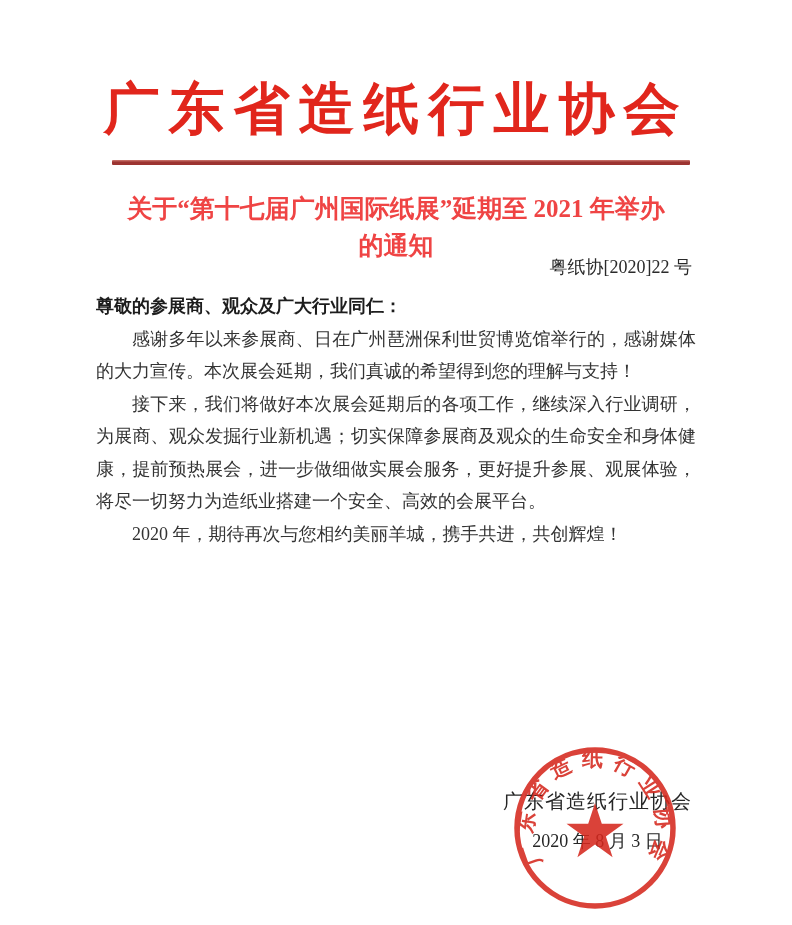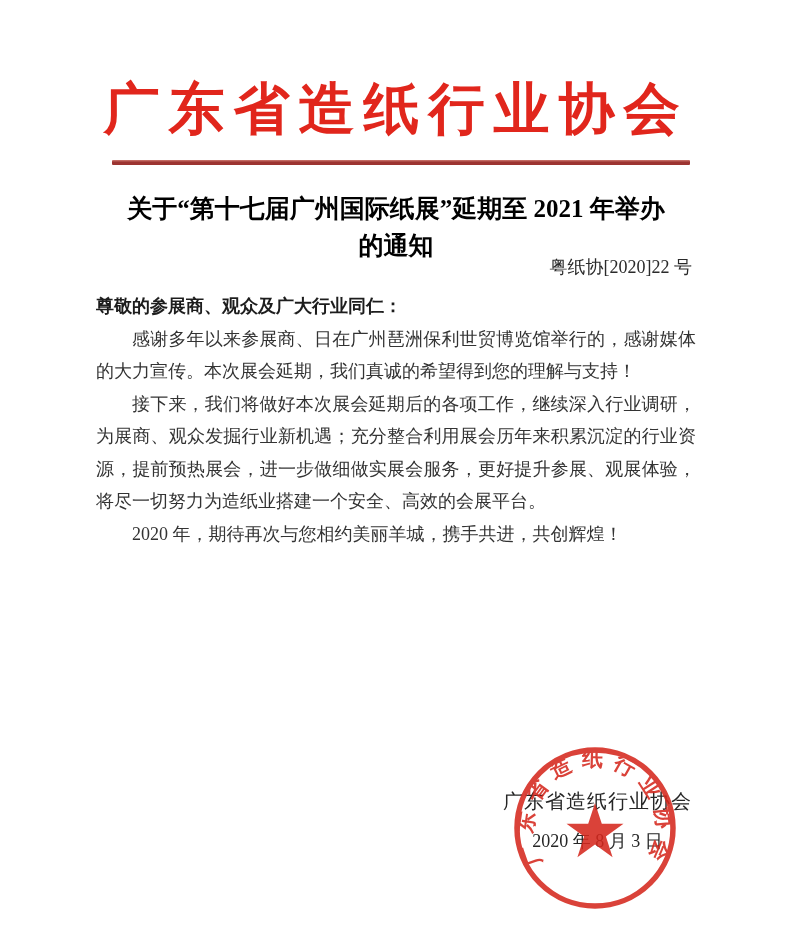--- a/index.html
+++ b/index.html
@@ -18,21 +18,21 @@
     letter-spacing: 9px; white-space: nowrap;
   }
   .divider {
     position: absolute; top: 160px; left: 112px; width: 578px; height: 5px;
     background: linear-gradient(#cf7a72, #9c3431 45%, #9c3431);
     border-radius: 1px;
   }
   .doc-title {
     position: absolute; top: 190px; left: 70px; right: 70px;
     text-align: center; font-size: 25px; font-weight: bold;
-    color: #000000; line-height: 37px;
+    color: #ef4444; line-height: 37px;
   }
   .ref-number {
     position: absolute; top: 255px; right: 100px;
     font-size: 18px; color: #2a2a2a;
   }
   .body-text {
     position: absolute; top: 290px; left: 96px; width: 600px;
     font-size: 18px; line-height: 32.5px; color: #333333;
     text-align: justify;
   }
@@ -62,21 +62,21 @@
   <div class="doc-title">
     <div>关于“第十七届广州国际纸展”延期至 2021 年举办</div>
     <div>的通知</div>
   </div>
 
   <div class="ref-number">粤纸协[2020]22 号</div>
 
   <div class="body-text">
     <div class="salutation">尊敬的参展商、观众及广大行业同仁：</div>
     <p>感谢多年以来参展商、日在广州琶洲保利世贸博览馆举行的，感谢媒体的大力宣传。本次展会延期，我们真诚的希望得到您的理解与支持！</p>
-    <p>接下来，我们将做好本次展会延期后的各项工作，继续深入行业调研，为展商、观众发掘行业新机遇；充分整合利用展会历年来积累沉淀的行业资源，提前预热展会，进一步做细做实展会服务，更好提升参展、观展体验，将尽一切努力为造纸业搭建一个安全、高效的会展平台。</p>
+    <p>接下来，我们将做好本次展会延期后的各项工作，继续深入行业调研，为展商、观众发掘行业新机遇；切实保障参展商及观众的生命安全和身体健康，提前预热展会，进一步做细做实展会服务，更好提升参展、观展体验，将尽一切努力为造纸业搭建一个安全、高效的会展平台。</p>
     <p>2020 年，期待再次与您相约美丽羊城，携手共进，共创辉煌！</p>
   </div>
 
   <div class="closing">
     <div class="sig-org">广东省造纸行业协会</div>
     <div class="sig-date">2020 年 8 月 3 日</div>
   </div>
 
   <svg class="seal" viewBox="0 0 190 190" xmlns="http://www.w3.org/2000/svg">
     <circle cx="95" cy="95" r="78" fill="none" stroke="#d5281e" stroke-width="5.5"></circle>

